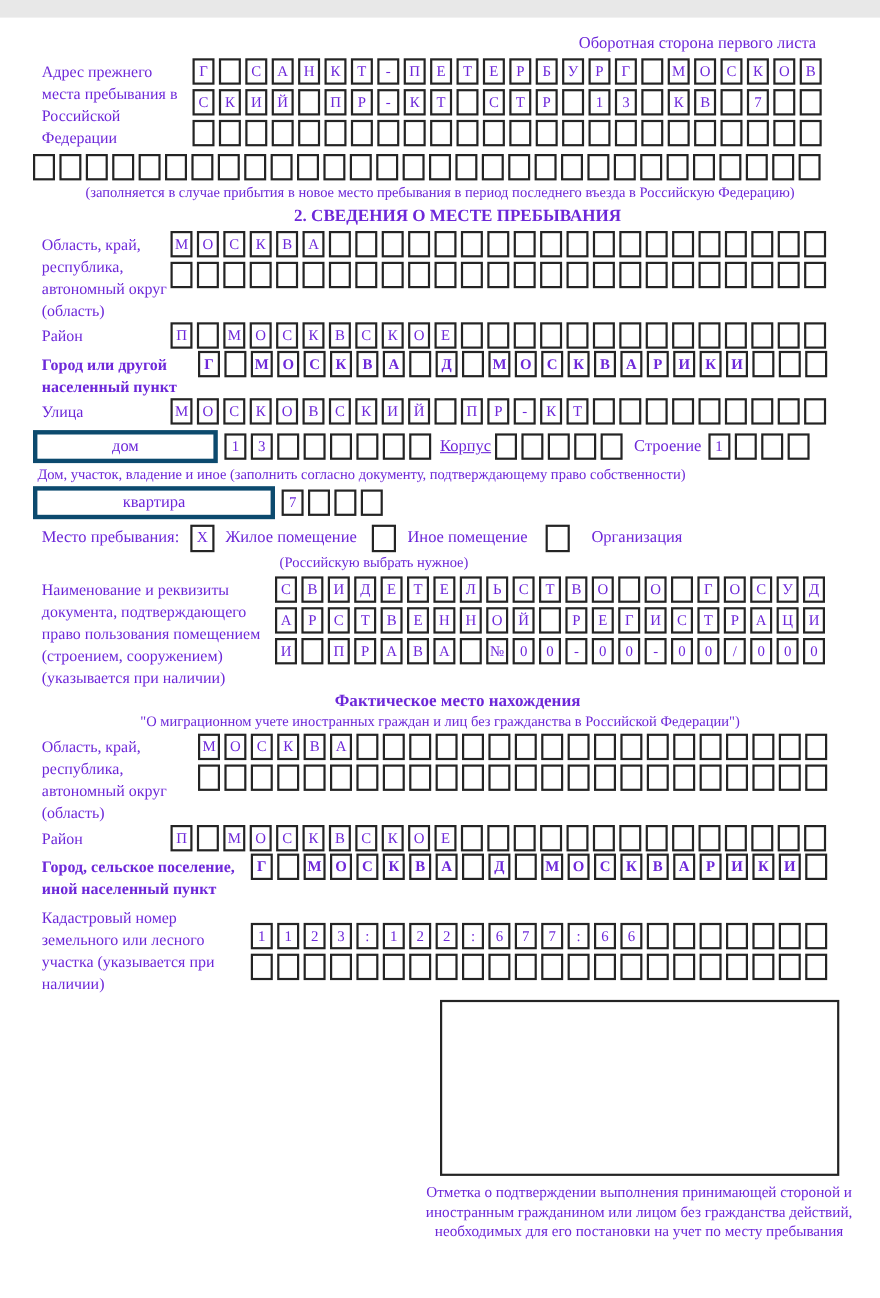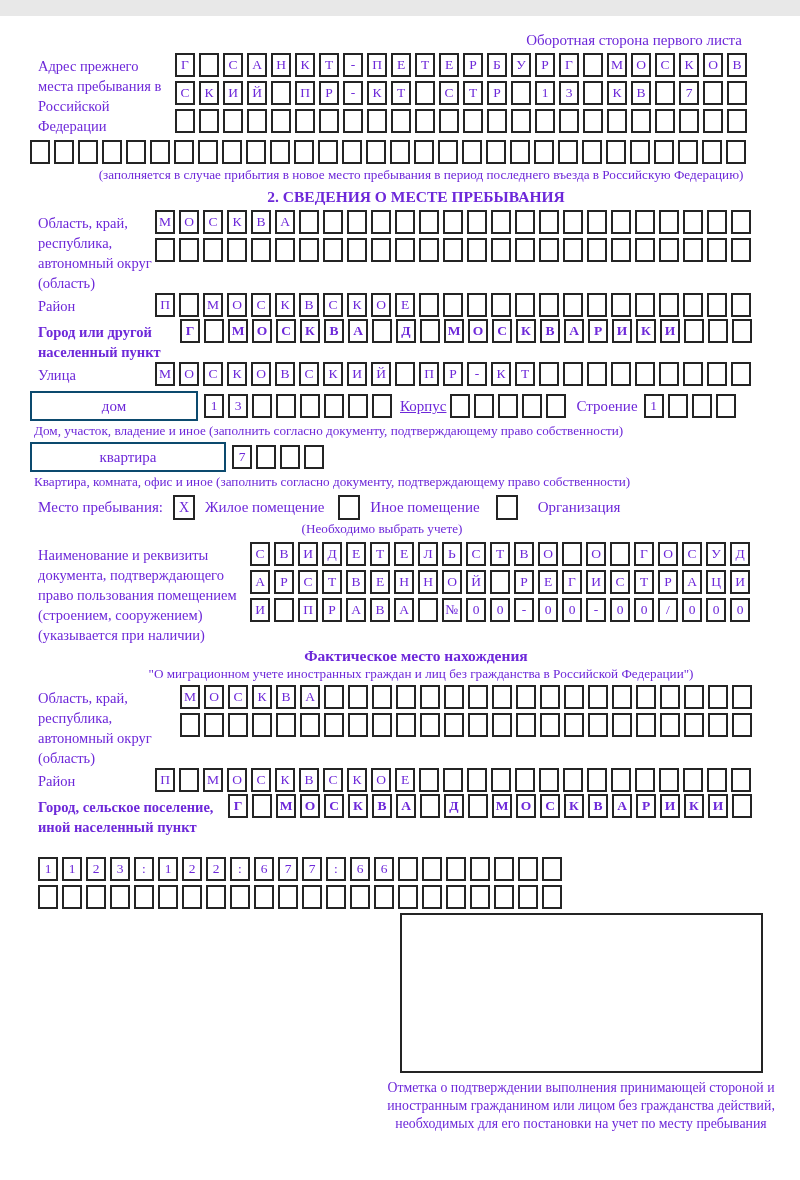--- a/index.html
+++ b/index.html
@@ -14,25 +14,25 @@
   .w137{ width:137px;} .w117{ width:117px;} .w142{ width:142px;}
   .w212{ width:212px;} .w190{ width:190px;}
   .gridcol{ display:flex; flex-direction:column; gap:4px; }
   .grid{ display:flex; gap:4px; }
   .cell{
     width:20px; height:24px; box-sizing:border-box; border:2px solid #242424;
     display:inline-flex; align-items:center; justify-content:center;
     font-size:13.5px; font-family:"Liberation Serif","DejaVu Serif",serif;
     flex:0 0 auto; background:#fff;
   }
-  .note-c{ text-align:center; font-size:13.2px; margin-top:3px;padding-left:42px; }
+  .note-c{ text-align:center; font-size:13.2px; margin-top:3px; }
   .note-l{ font-size:13.2px; margin:2px 0 0 34px; }
   .sec-title{ text-align:center; font-weight:bold; font-size:15.5px; margin-top:5px;padding-left:32px; }
   .label-box{
-    border:2px solid #0c4a6e; height:30px; box-sizing:border-box;
+    border:4px solid #0c4a6e; height:30px; box-sizing:border-box;
     display:flex; align-items:center; justify-content:center; font-size:15px;
     flex:0 0 auto; background:#fff;
   }
   .inline-lbl{ font-size:15px; line-height:30px; flex:0 0 auto; }
   .mesto-lbl{ font-size:15px; line-height:25px; }
   .checkbox{
     width:22px; height:25px; box-sizing:border-box; border:2px solid #242424;
     display:inline-flex; align-items:center; justify-content:center;
     font-size:14px; background:#fff; flex:0 0 auto;
   }
@@ -349,40 +349,39 @@
     <div class="grid" style="margin-left:6px;">
         <span class="cell">1</span>
         <span class="cell"></span>
         <span class="cell"></span>
         <span class="cell"></span>
       </div>
   </div>
   <div class="note-l">Дом, участок, владение и иное (заполнить согласно документу, подтверждающему право собственности)</div>
 
   <div class="frow ml30 mt3" style="align-items:center;">
-    <div class="label-box" style="width:196px;">квартира</div>
+    <div class="label-box" style="width:220px;">квартира</div>
     <div class="grid" style="margin-left:6px;">
         <span class="cell">7</span>
         <span class="cell"></span>
         <span class="cell"></span>
         <span class="cell"></span>
       </div>
   </div>
-  <div class="note-l">Квартира, комната, офис и иное (заполнить согласно документу, подтверждающему право собственности)</div>
 
   <div class="frow ml38 mt5" style="align-items:center;">
     <div class="mesto-lbl">Место пребывания:</div>
     <span class="checkbox" style="margin-left:10px;">X</span>
     <span class="mesto-lbl" style="margin-left:10px;">Жилое помещение</span>
     <span class="checkbox" style="margin-left:14px;"></span>
     <span class="mesto-lbl" style="margin-left:10px;">Иное помещение</span>
     <span class="checkbox" style="margin-left:16px;"></span>
     <span class="mesto-lbl" style="margin-left:20px;text-align:right;">Организация</span>
   </div>
-  <div class="note-c" style="width:380px;margin-left:150px;margin-top:1px;">(Необходимо выбрать учете)</div>
+  <div class="note-c" style="width:380px;margin-left:150px;margin-top:1px;">(Российскую выбрать нужное)</div>
 
   <div class="frow ml38 mt5">
     <div class="flabel w212">Наименование и реквизиты документа, подтверждающего право пользования помещением (строением, сооружением) (указывается при наличии)</div>
     <div class="gridcol">
       <div class="grid">
           <span class="cell">С</span>
           <span class="cell">В</span>
           <span class="cell">И</span>
           <span class="cell">Д</span>
           <span class="cell">Е</span>
@@ -566,20 +565,21 @@
         <span class="cell">А</span>
         <span class="cell">Р</span>
         <span class="cell">И</span>
         <span class="cell">К</span>
         <span class="cell">И</span>
         <span class="cell"></span>
       </div>
   </div>
 
   <div class="frow ml38 mt3">
+    <div class="flabel w190">Кадастровый номер земельного или лесного участка (указывается при наличии)</div>
     <div class="gridcol" style="margin-top:17px;">
       <div class="grid">
           <span class="cell">1</span>
           <span class="cell">1</span>
           <span class="cell">2</span>
           <span class="cell">3</span>
           <span class="cell">:</span>
           <span class="cell">1</span>
           <span class="cell">2</span>
           <span class="cell">2</span>

